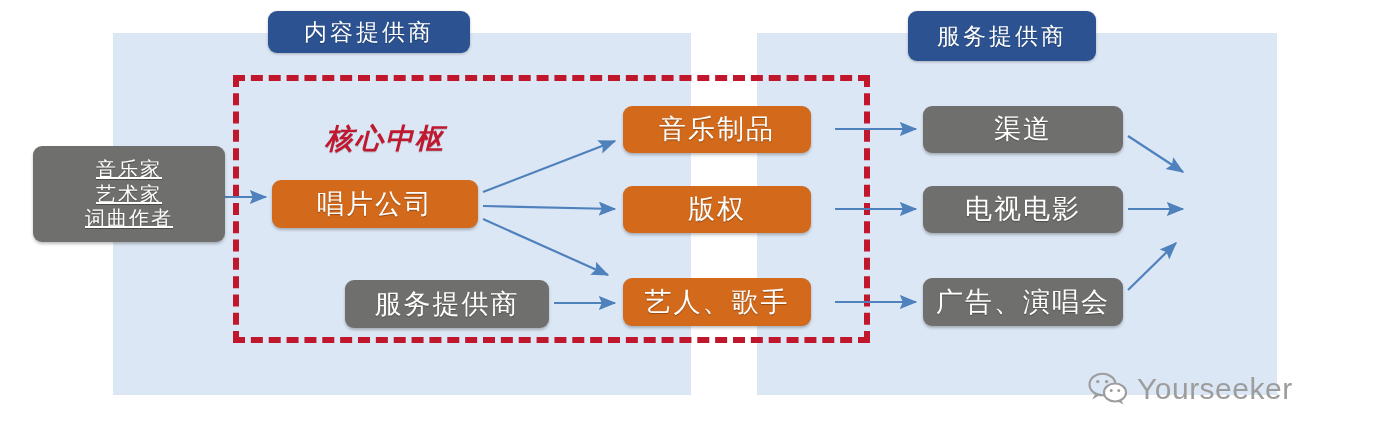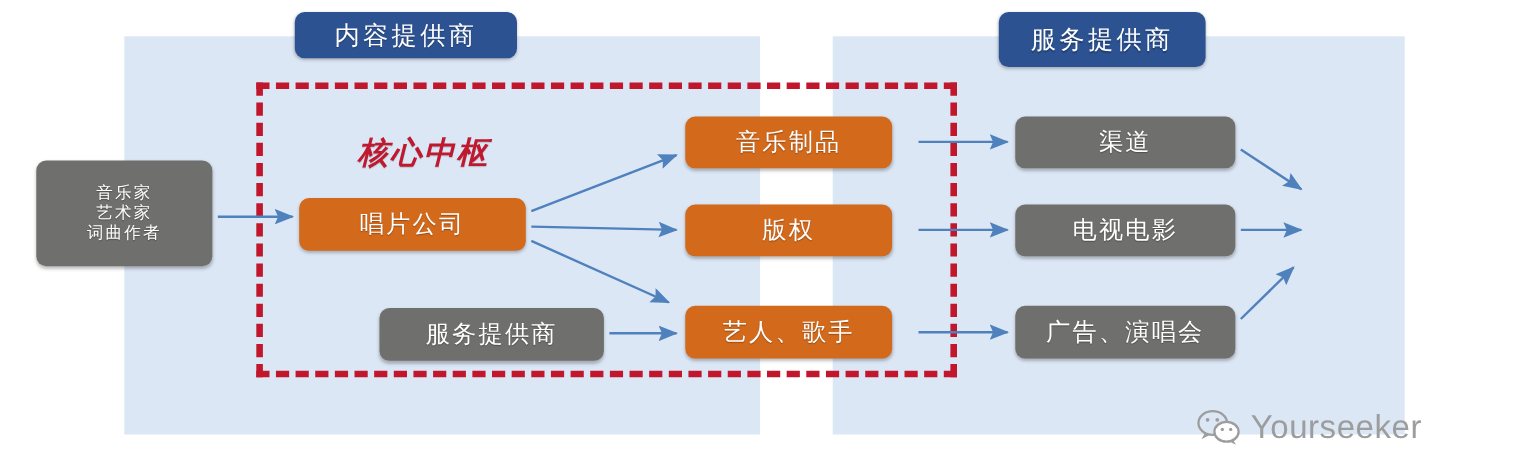--- a/index.html
+++ b/index.html
@@ -72,32 +72,32 @@
 
   
   .node {
     position: absolute;
     border-radius: 9px;
     display: flex;
     flex-direction: column;
     align-items: center;
     justify-content: center;
     color: #ffffff;
-    font-size: 22px;
+    font-size: 27px;
     letter-spacing: 2px;
     line-height: 1.22;
     box-shadow: 0 2px 3px rgba(0,0,0,.25);
     text-shadow: 0 1px 1px rgba(0,0,0,.3);
     text-align: center;
     box-sizing: border-box;
   }
   .node.gray   { background: #6f6f6e; }
   .node.orange { background: #d2691b; }
 
-  #node-creators    { left: 33px;   top: 146px; width: 160px; height: 96px; font-size: 15px; }
+  #node-creators    { left: 33px;   top: 146px; width: 192px; height: 96px; font-size: 20px; text-decoration: underline; }
   #node-label-rec   { left: 272px;  top: 180px; width: 206px; height: 48px; }
   #node-agency      { left: 345px;  top: 280px; width: 204px; height: 48px; }
   #node-music-prod  { left: 623px;  top: 106px; width: 188px; height: 47px; }
   #node-copyright   { left: 623px;  top: 186px; width: 188px; height: 47px; font-family: Liberation Serif, serif; }
   #node-artists     { left: 623px;  top: 278px; width: 188px; height: 48px; }
   #node-channel     { left: 923px;  top: 106px; width: 200px; height: 47px; }
   #node-tv-film     { left: 923px;  top: 186px; width: 200px; height: 47px; }
   #node-ads-concert { left: 923px;  top: 278px; width: 200px; height: 48px; }
   #node-consumers   { left: 1190px; top: 186px; width: 186px; height: 48px; }
 

